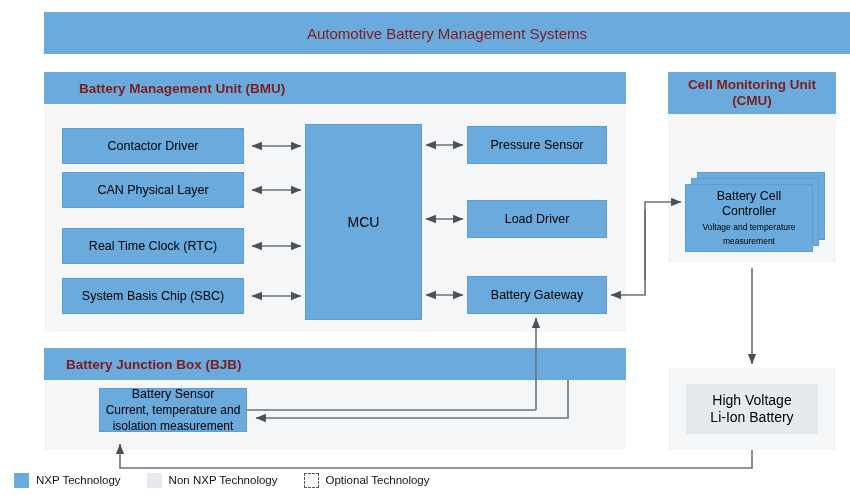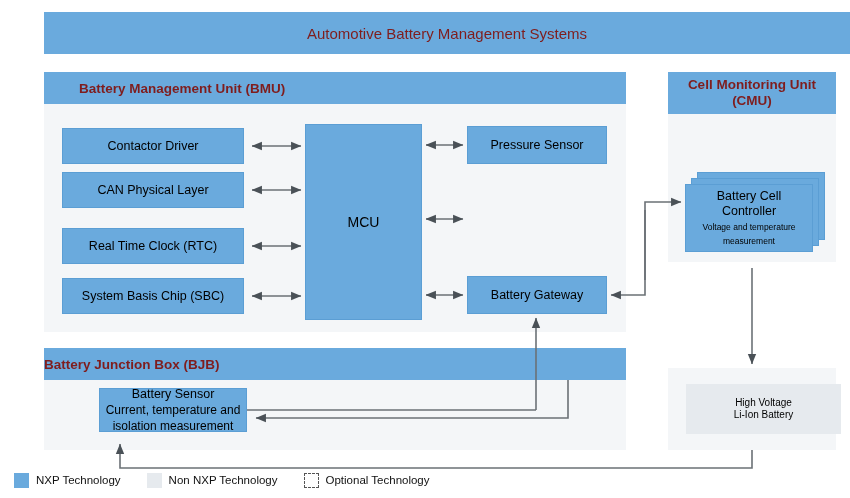--- a/index.html
+++ b/index.html
@@ -69,21 +69,21 @@
   }
 
   #bmu-panel  { left: 44px;  top: 72px;  width: 582px; height: 260px; }
   #bjb-panel  { left: 44px;  top: 348px; width: 582px; height: 102px; }
   #cmu-panel  { left: 668px; top: 72px;  width: 168px; height: 190px; }
   #hv-panel   { left: 668px; top: 368px; width: 168px; height: 82px; }
 
   #bmu-bar { left: 44px;  top: 72px;  width: 582px; height: 32px;
              padding-left: 35px; font-size: 13.5px; font-weight: bold; }
   #bjb-bar { left: 44px;  top: 348px; width: 582px; height: 32px;
-             font-size: 13.5px; font-weight: bold; }
+             padding-left: 22px; font-size: 13.5px; font-weight: bold; }
   #cmu-bar { left: 668px; top: 72px;  width: 168px; height: 42px;
              justify-content: center; font-size: 13.5px; font-weight: bold;
              text-align: center; line-height: 1.15; }
 
   .left-block {
     left: 62px; width: 182px; height: 36px;
     font-size: 12.5px;
   }
   #blk-contactor { top: 128px; }
   #blk-can       { top: 172px; }
@@ -118,22 +118,22 @@
   }
   #stack-3 { left: 697px; top: 172px; width: 128px; height: 68px; }
   #stack-2 { left: 691px; top: 178px; width: 128px; height: 68px; }
   #blk-bcc {
     left: 685px; top: 184px; width: 128px; height: 68px;
     font-size: 12.5px; line-height: 1.15;
   }
   #blk-bcc .sub { font-size: 8.5px; line-height: 1.2; margin-top: 4px; }
 
   #blk-hv {
-    left: 686px; top: 384px; width: 155px; height: 50px;
-    font-size: 10px; line-height: 1.25;
+    left: 686px; top: 384px; width: 132px; height: 50px;
+    font-size: 14px; line-height: 1.25;
   }
 
   
   #wires {
     position: absolute;
     left: 0; top: 0;
     width: 850px; height: 498px;
     pointer-events: none;
   }
 
@@ -238,20 +238,23 @@
     <span>System Basis Chip (SBC)</span>
   </div>
 
   <div class="nxp" id="blk-mcu">
     <span>MCU</span>
   </div>
 
   <div class="nxp right-block" id="blk-pressure">
     <span>Pressure Sensor</span>
   </div>
+  <div class="nxp right-block" id="blk-load">
+    <span>Load Driver</span>
+  </div>
   <div class="nxp right-block" id="blk-gateway">
     <span>Battery Gateway</span>
   </div>
 
   <div class="nxp" id="blk-batt-sensor">
     <span>Battery Sensor</span>
     <span class="sub">Current, temperature and</span>
     <span class="sub">isolation measurement</span>
   </div>
 

